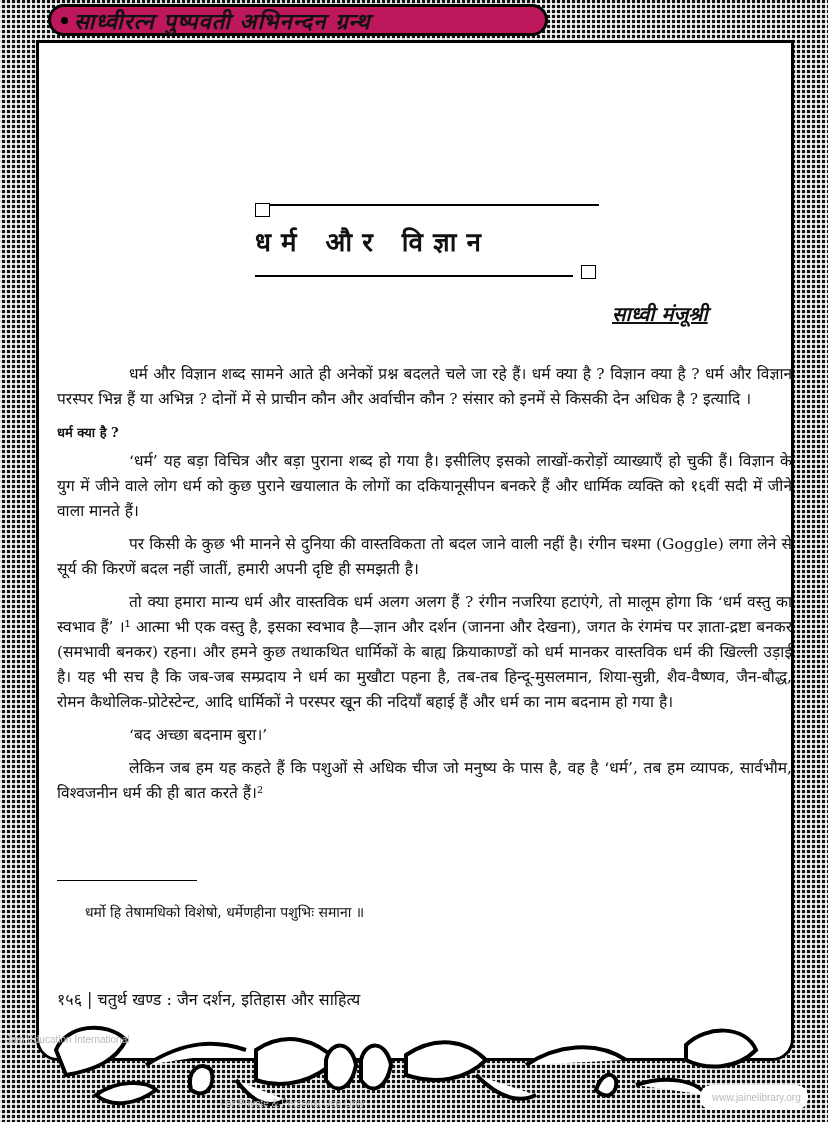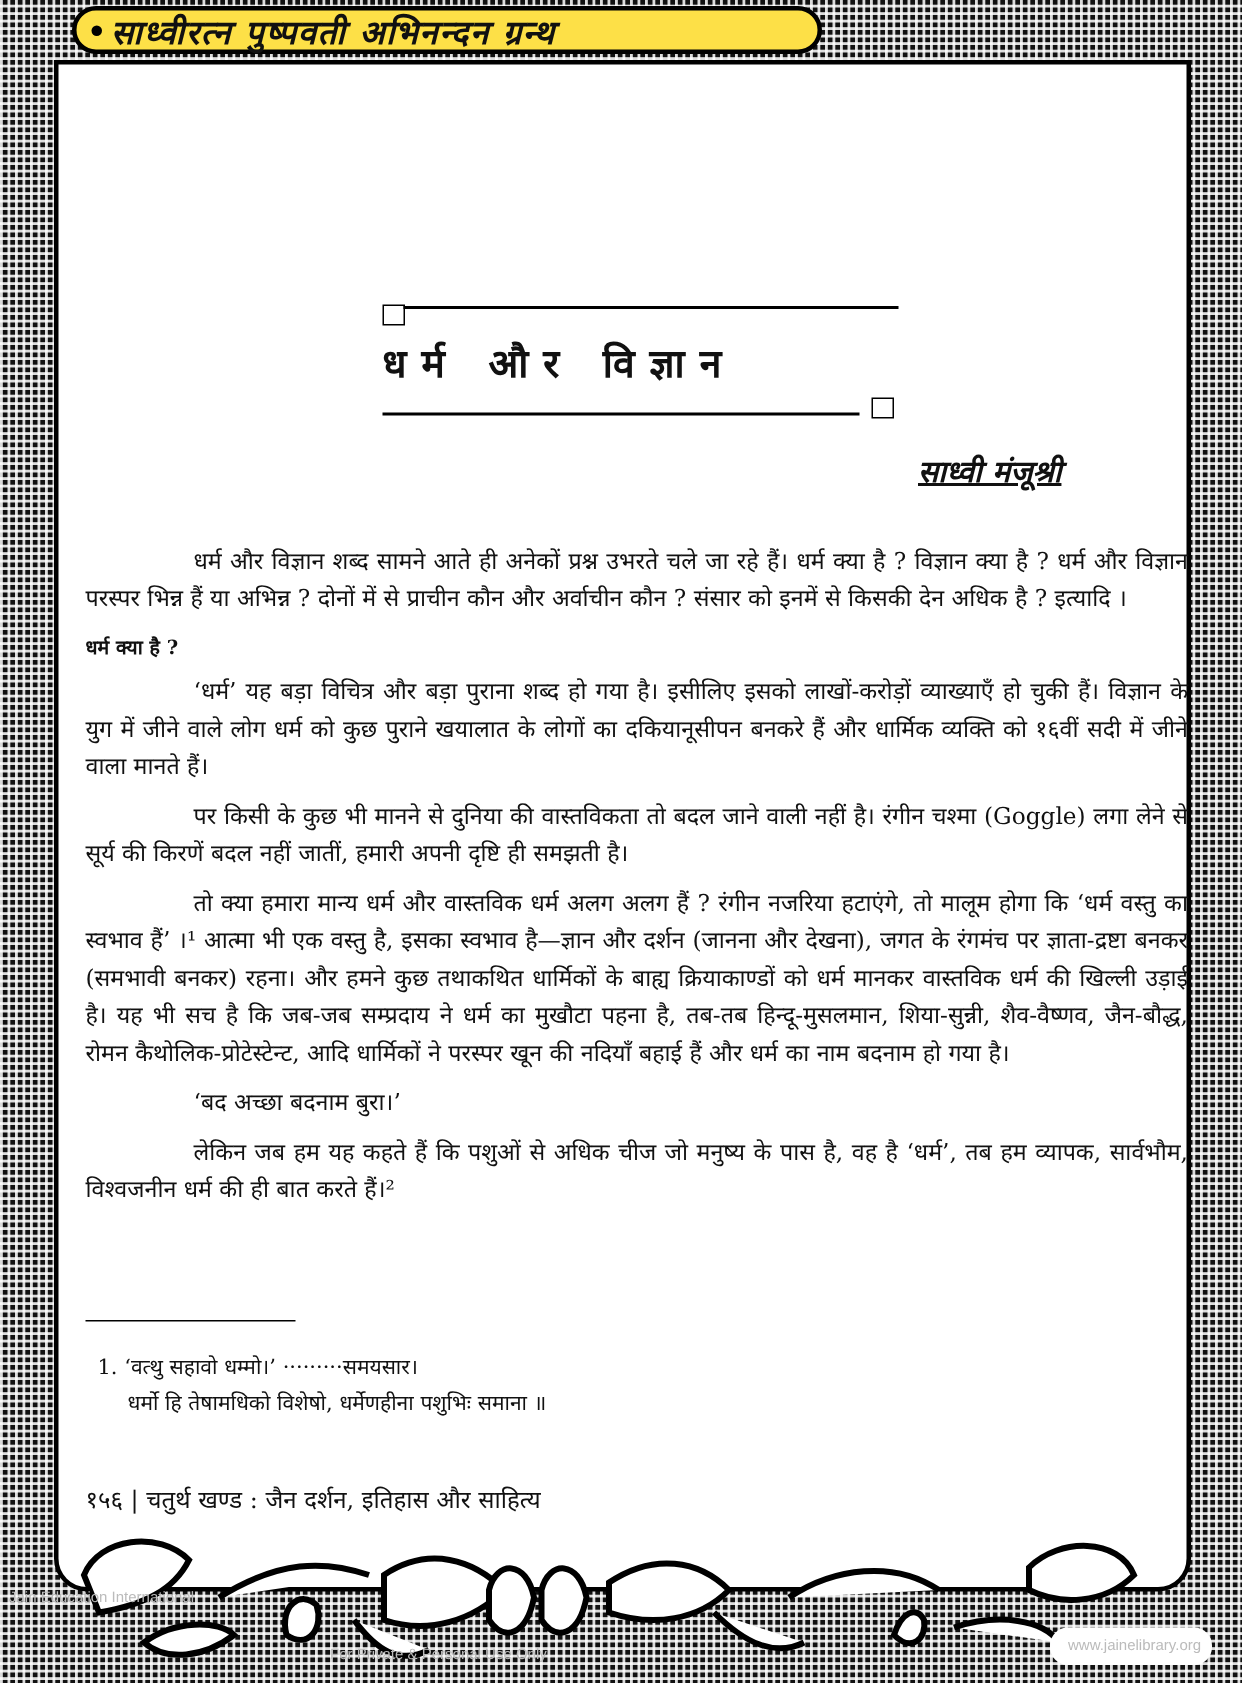--- a/index.html
+++ b/index.html
@@ -7,21 +7,21 @@
       font-family:"DejaVu Serif", serif; color:#111; }
     .frame { position:absolute; left:0; top:0; width:828px; height:1122px;
       background-color:#111;
       background-image:
         linear-gradient(90deg, rgba(255,255,255,0.85) 2px, transparent 2px),
         linear-gradient(0deg, rgba(255,255,255,0.85) 2px, transparent 2px);
       background-size:5px 5px; }
     .panel { position:absolute; left:36px; top:40px; width:752px; height:1015px;
       background:#fff; border:3px solid #000; border-radius:0 0 22px 22px; }
     .header-pill { position:absolute; left:48px; top:4px; width:500px; height:32px;
-      background:#fde047; border:3px solid #000; border-radius:18px; box-sizing:border-box;
+      background:#be185d; border:3px solid #000; border-radius:18px; box-sizing:border-box;
       display:flex; align-items:center; padding-left:10px; }
     .header-dot { width:7px; height:7px; background:#000; border-radius:50%; margin-right:6px; }
     .header-title { font-family:"DejaVu Sans", sans-serif; font-style:italic; font-size:22px; font-weight:bold; letter-spacing:1px; }
     .title-box { position:absolute; left:255px; top:203px; width:345px; height:75px; }
     .tb-line1 { position:absolute; left:14px; top:1px; width:330px; border-top:2px solid #000; }
     .tb-line2 { position:absolute; left:0; top:72px; width:318px; border-top:2px solid #000; }
     .tb-sq1 { position:absolute; left:0; top:0; width:13px; height:12px; border:1.5px solid #000; }
     .tb-sq2 { position:absolute; left:326px; top:62px; width:13px; height:12px; border:1.5px solid #000; }
     .article-title { position:absolute; left:0; top:20px; width:345px; text-align:left;
       font-family:"DejaVu Sans", sans-serif; font-weight:bold; font-size:26px; letter-spacing:10px; }
@@ -56,33 +56,32 @@
   <div class="tb-sq1"></div>
   <div class="tb-line1"></div>
   <div class="article-title">धर्म और विज्ञान</div>
   <div class="tb-line2"></div>
   <div class="tb-sq2"></div>
 </div>
 
 <div class="author">साध्वी मंजूश्री</div>
 
 <div class="body-text">
-  <p>धर्म और विज्ञान शब्द सामने आते ही अनेकों प्रश्न उभरते चले जा रहे हैं। धर्म क्या है ? विज्ञान क्या है ? धर्म और विज्ञान परस्पर भिन्न हैं या अभिन्न ? दोनों में से प्राचीन कौन और अर्वाचीन कौन ? संसार को इनमें से किसकी देन अधिक है ? इत्यादि ।</p>
+  <p>धर्म और विज्ञान शब्द सामने आते ही अनेकों प्रश्न बदलते चले जा रहे हैं। धर्म क्या है ? विज्ञान क्या है ? धर्म और विज्ञान परस्पर भिन्न हैं या अभिन्न ? दोनों में से प्राचीन कौन और अर्वाचीन कौन ? संसार को इनमें से किसकी देन अधिक है ? इत्यादि ।</p>
   <h3>धर्म क्या है ?</h3>
   <p>‘धर्म’ यह बड़ा विचित्र और बड़ा पुराना शब्द हो गया है। इसीलिए इसको लाखों-करोड़ों व्याख्याएँ हो चुकी हैं। विज्ञान के युग में जीने वाले लोग धर्म को कुछ पुराने खयालात के लोगों का दकियानूसीपन बनकरे हैं और धार्मिक व्यक्ति को १६वीं सदी में जीने वाला मानते हैं।</p>
   <p>पर किसी के कुछ भी मानने से दुनिया की वास्तविकता तो बदल जाने वाली नहीं है। रंगीन चश्मा (Goggle) लगा लेने से सूर्य की किरणें बदल नहीं जातीं, हमारी अपनी दृष्टि ही समझती है।</p>
   <p>तो क्या हमारा मान्य धर्म और वास्तविक धर्म अलग अलग हैं ? रंगीन नजरिया हटाएंगे, तो मालूम होगा कि ‘धर्म वस्तु का स्वभाव हैं’ ।¹ आत्मा भी एक वस्तु है, इसका स्वभाव है—ज्ञान और दर्शन (जानना और देखना), जगत के रंगमंच पर ज्ञाता-द्रष्टा बनकर (समभावी बनकर) रहना। और हमने कुछ तथाकथित धार्मिकों के बाह्य क्रियाकाण्डों को धर्म मानकर वास्तविक धर्म की खिल्ली उड़ाई है। यह भी सच है कि जब-जब सम्प्रदाय ने धर्म का मुखौटा पहना है, तब-तब हिन्दू-मुसलमान, शिया-सुन्नी, शैव-वैष्णव, जैन-बौद्ध, रोमन कैथोलिक-प्रोटेस्टेन्ट, आदि धार्मिकों ने परस्पर खून की नदियाँ बहाई हैं और धर्म का नाम बदनाम हो गया है।</p>
   <p class="quote">‘बद अच्छा बदनाम बुरा।’</p>
   <p>लेकिन जब हम यह कहते हैं कि पशुओं से अधिक चीज जो मनुष्य के पास है, वह है ‘धर्म’, तब हम व्यापक, सार्वभौम, विश्वजनीन धर्म की ही बात करते हैं।²</p>
 </div>
 
 <div class="fn-rule"></div>
 
 <div class="footnotes">
-  <p class="fn">1. ‘वत्थु सहावो धम्मो।’ ·········समयसार।</p>
   <p class="fn cont">धर्मो हि तेषामधिको विशेषो, धर्मेणहीना पशुभिः समाना ॥</p>
 </div>
 
 <div class="page-footer">
   <span>१५६</span>
   <span>|</span>
   <span>चतुर्थ खण्ड : जैन दर्शन, इतिहास और साहित्य</span>
 </div>
 
 <svg class="vine" viewBox="0 0 760 90">
@@ -98,15 +97,15 @@
     <path d="M370,35 C400,15 430,20 450,40 C430,60 400,65 370,55 Z"></path>
     <path d="M440,55 C460,75 480,85 500,75"></path>
     <path d="M490,45 C520,25 560,20 590,40"></path>
     <path d="M560,70 C565,55 575,50 580,60 C582,72 572,82 560,70 Z"></path>
     <path d="M650,25 C670,5 710,5 720,30 C700,50 670,50 650,40 Z"></path>
     <path d="M600,65 C630,55 660,60 670,75"></path>
   </g>
 </svg>
 
 <div class="wm-pill"></div>
-<div class="wm" style="left:6px; top:1060px;">Jain Education International</div>
+<div class="wm" style="left:6px; top:1034px;">Jain Education International</div>
 <div class="wm" style="left:220px; top:1098px;">For Private &amp; Personal Use Only</div>
 <div class="wm" style="left:712px; top:1092px;">www.jainelibrary.org</div>
 
 </body></html>

